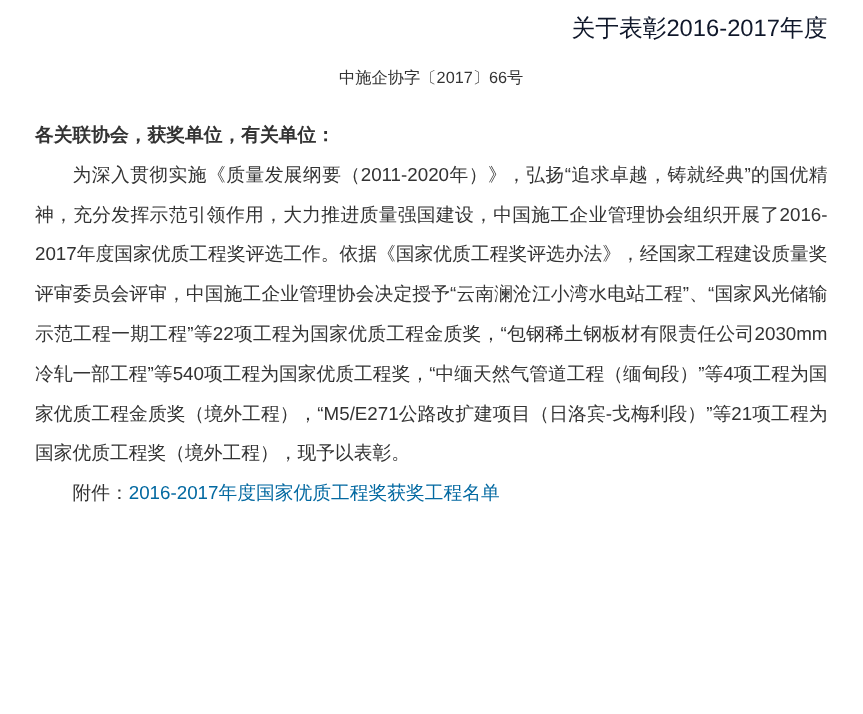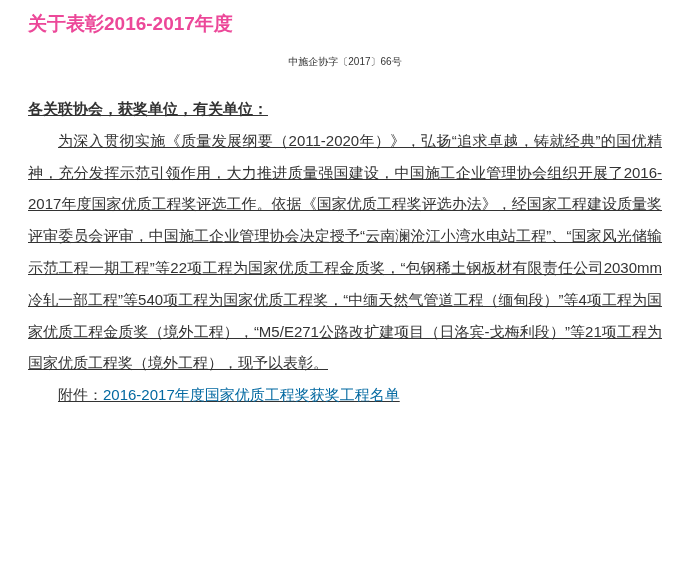--- a/index.html
+++ b/index.html
@@ -12,42 +12,41 @@
     height: 571px;
     box-sizing: border-box;
     padding: 6px 28px 0 28px;
     background: #ffffff;
     color: #333333;
     font-family: "Liberation Sans", "DejaVu Sans", sans-serif;
     overflow: hidden;
   }
   .doc-title {
     margin: 0;
-    text-align: left;
+    text-align: right;
     font-size: 19px;
-    font-weight: bold;
+    font-weight: normal;
     line-height: 36px;
-    color: #ec4899;
+    color: #0f172a;
   }
   .doc-number {
     text-align: center;
-    font-size: 10px;
+    font-size: 13px;
     line-height: 20px;
     margin-top: 10px;
     color: #333333;
   }
   .doc-body {
     margin-top: 21px;
     font-size: 15px;
     line-height: 31.8px;
     text-align: justify;
   }
   .doc-body p {
     margin: 0;
-    text-decoration: underline;
   }
   .salutation {
     font-weight: bold;
   }
   .para {
     text-indent: 2em;
   }
   .attachment {
     text-indent: 2em;
   }

